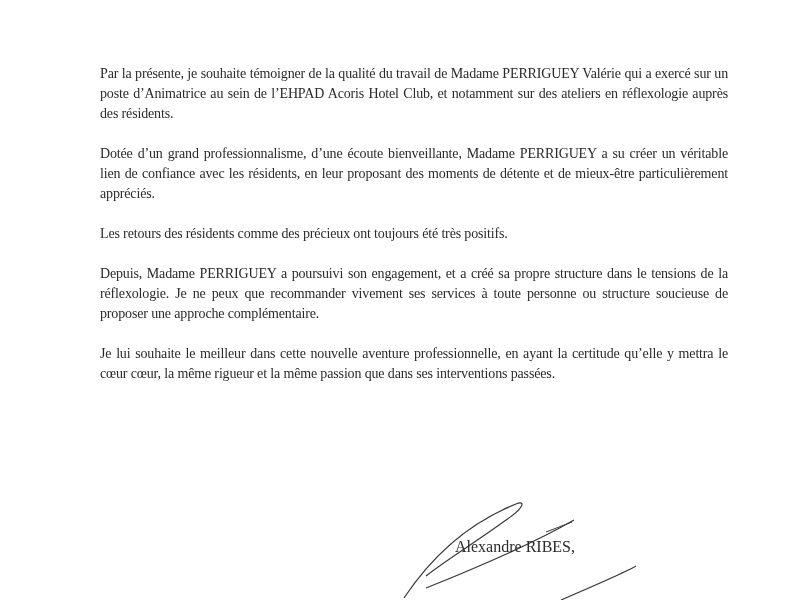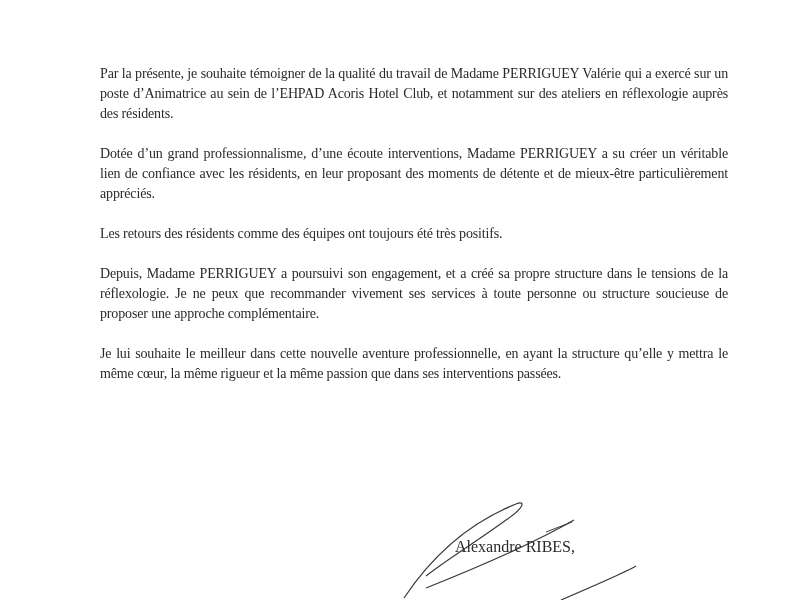--- a/index.html
+++ b/index.html
@@ -24,24 +24,24 @@
       position: absolute; left: 380px; top: 480px; width: 300px; height: 120px;
       pointer-events: none;
     }
   </style>
 </head>
 <body>
 
 <div class="page">
   <div class="body-text">
     <p class="para">Par la présente, je souhaite témoigner de la qualité du travail de Madame PERRIGUEY Valérie qui a exercé sur un poste d’Animatrice au sein de l’EHPAD Acoris Hotel Club, et notamment sur des ateliers en réflexologie auprès des résidents.</p>
-    <p class="para">Dotée d’un grand professionnalisme, d’une écoute interventions, Madame PERRIGUEY a su créer un véritable lien de confiance avec les résidents, en leur proposant des moments de détente et de mieux-être particulièrement appréciés.</p>
-    <p class="para">Les retours des résidents comme des équipes ont toujours été très positifs.</p>
+    <p class="para">Dotée d’un grand professionnalisme, d’une écoute bienveillante, Madame PERRIGUEY a su créer un véritable lien de confiance avec les résidents, en leur proposant des moments de détente et de mieux-être particulièrement appréciés.</p>
+    <p class="para">Les retours des résidents comme des précieux ont toujours été très positifs.</p>
     <p class="para">Depuis, Madame PERRIGUEY a poursuivi son engagement, et a créé sa propre structure dans le tensions de la réflexologie. Je ne peux que recommander vivement ses services à toute personne ou structure soucieuse de proposer une approche complémentaire.</p>
-    <p class="para last">Je lui souhaite le meilleur dans cette nouvelle aventure professionnelle, en ayant la structure qu’elle y mettra le même cœur, la même rigueur et la même passion que dans ses interventions passées.</p>
+    <p class="para last">Je lui souhaite le meilleur dans cette nouvelle aventure professionnelle, en ayant la certitude qu’elle y mettra le cœur cœur, la même rigueur et la même passion que dans ses interventions passées.</p>
   </div>
 
   <svg class="signature" viewBox="0 0 300 120" xmlns="http://www.w3.org/2000/svg">
     <path d="M8 118 C 40 70, 80 40, 120 24 C 130 20, 128 28, 110 40 C 80 62, 50 80, 30 96" fill="none" stroke="#3a3a3a" stroke-width="1.2"></path>
     <path d="M30 108 C 80 88, 140 62, 178 40" fill="none" stroke="#3a3a3a" stroke-width="1.2"></path>
     <path d="M150 52 L 176 42" fill="none" stroke="#3a3a3a" stroke-width="1"></path>
     <path d="M165 120 C 200 105, 230 92, 240 86" fill="none" stroke="#3a3a3a" stroke-width="1.2"></path>
   </svg>
 
   <div class="sig-block">

